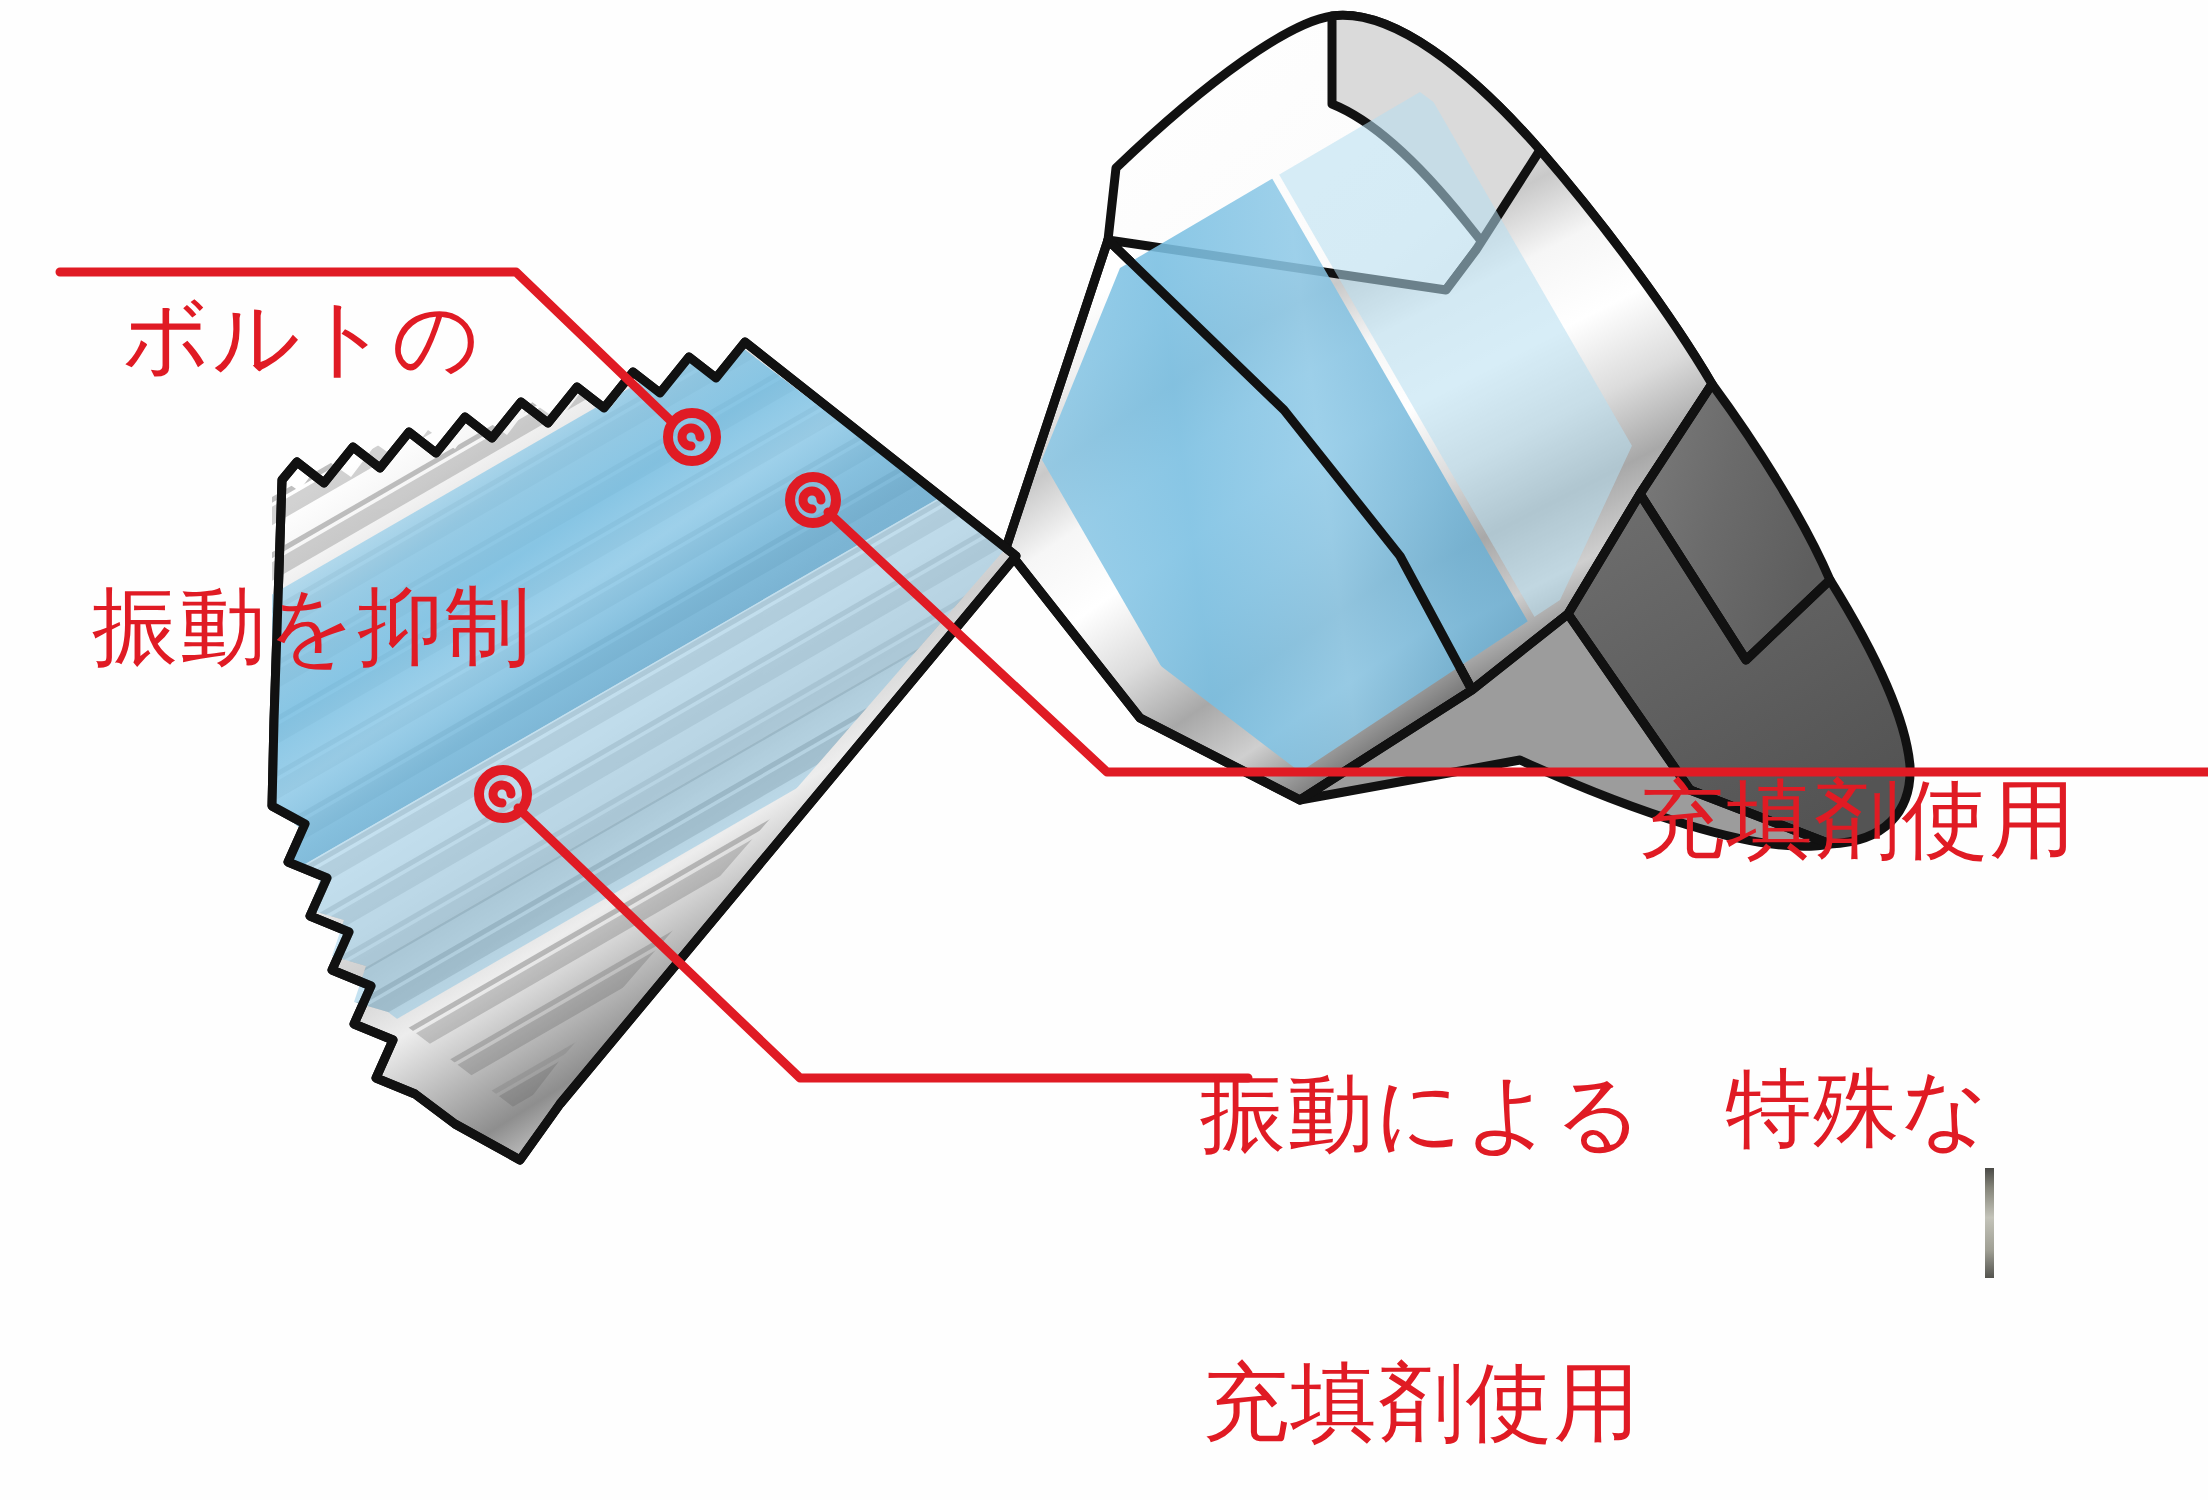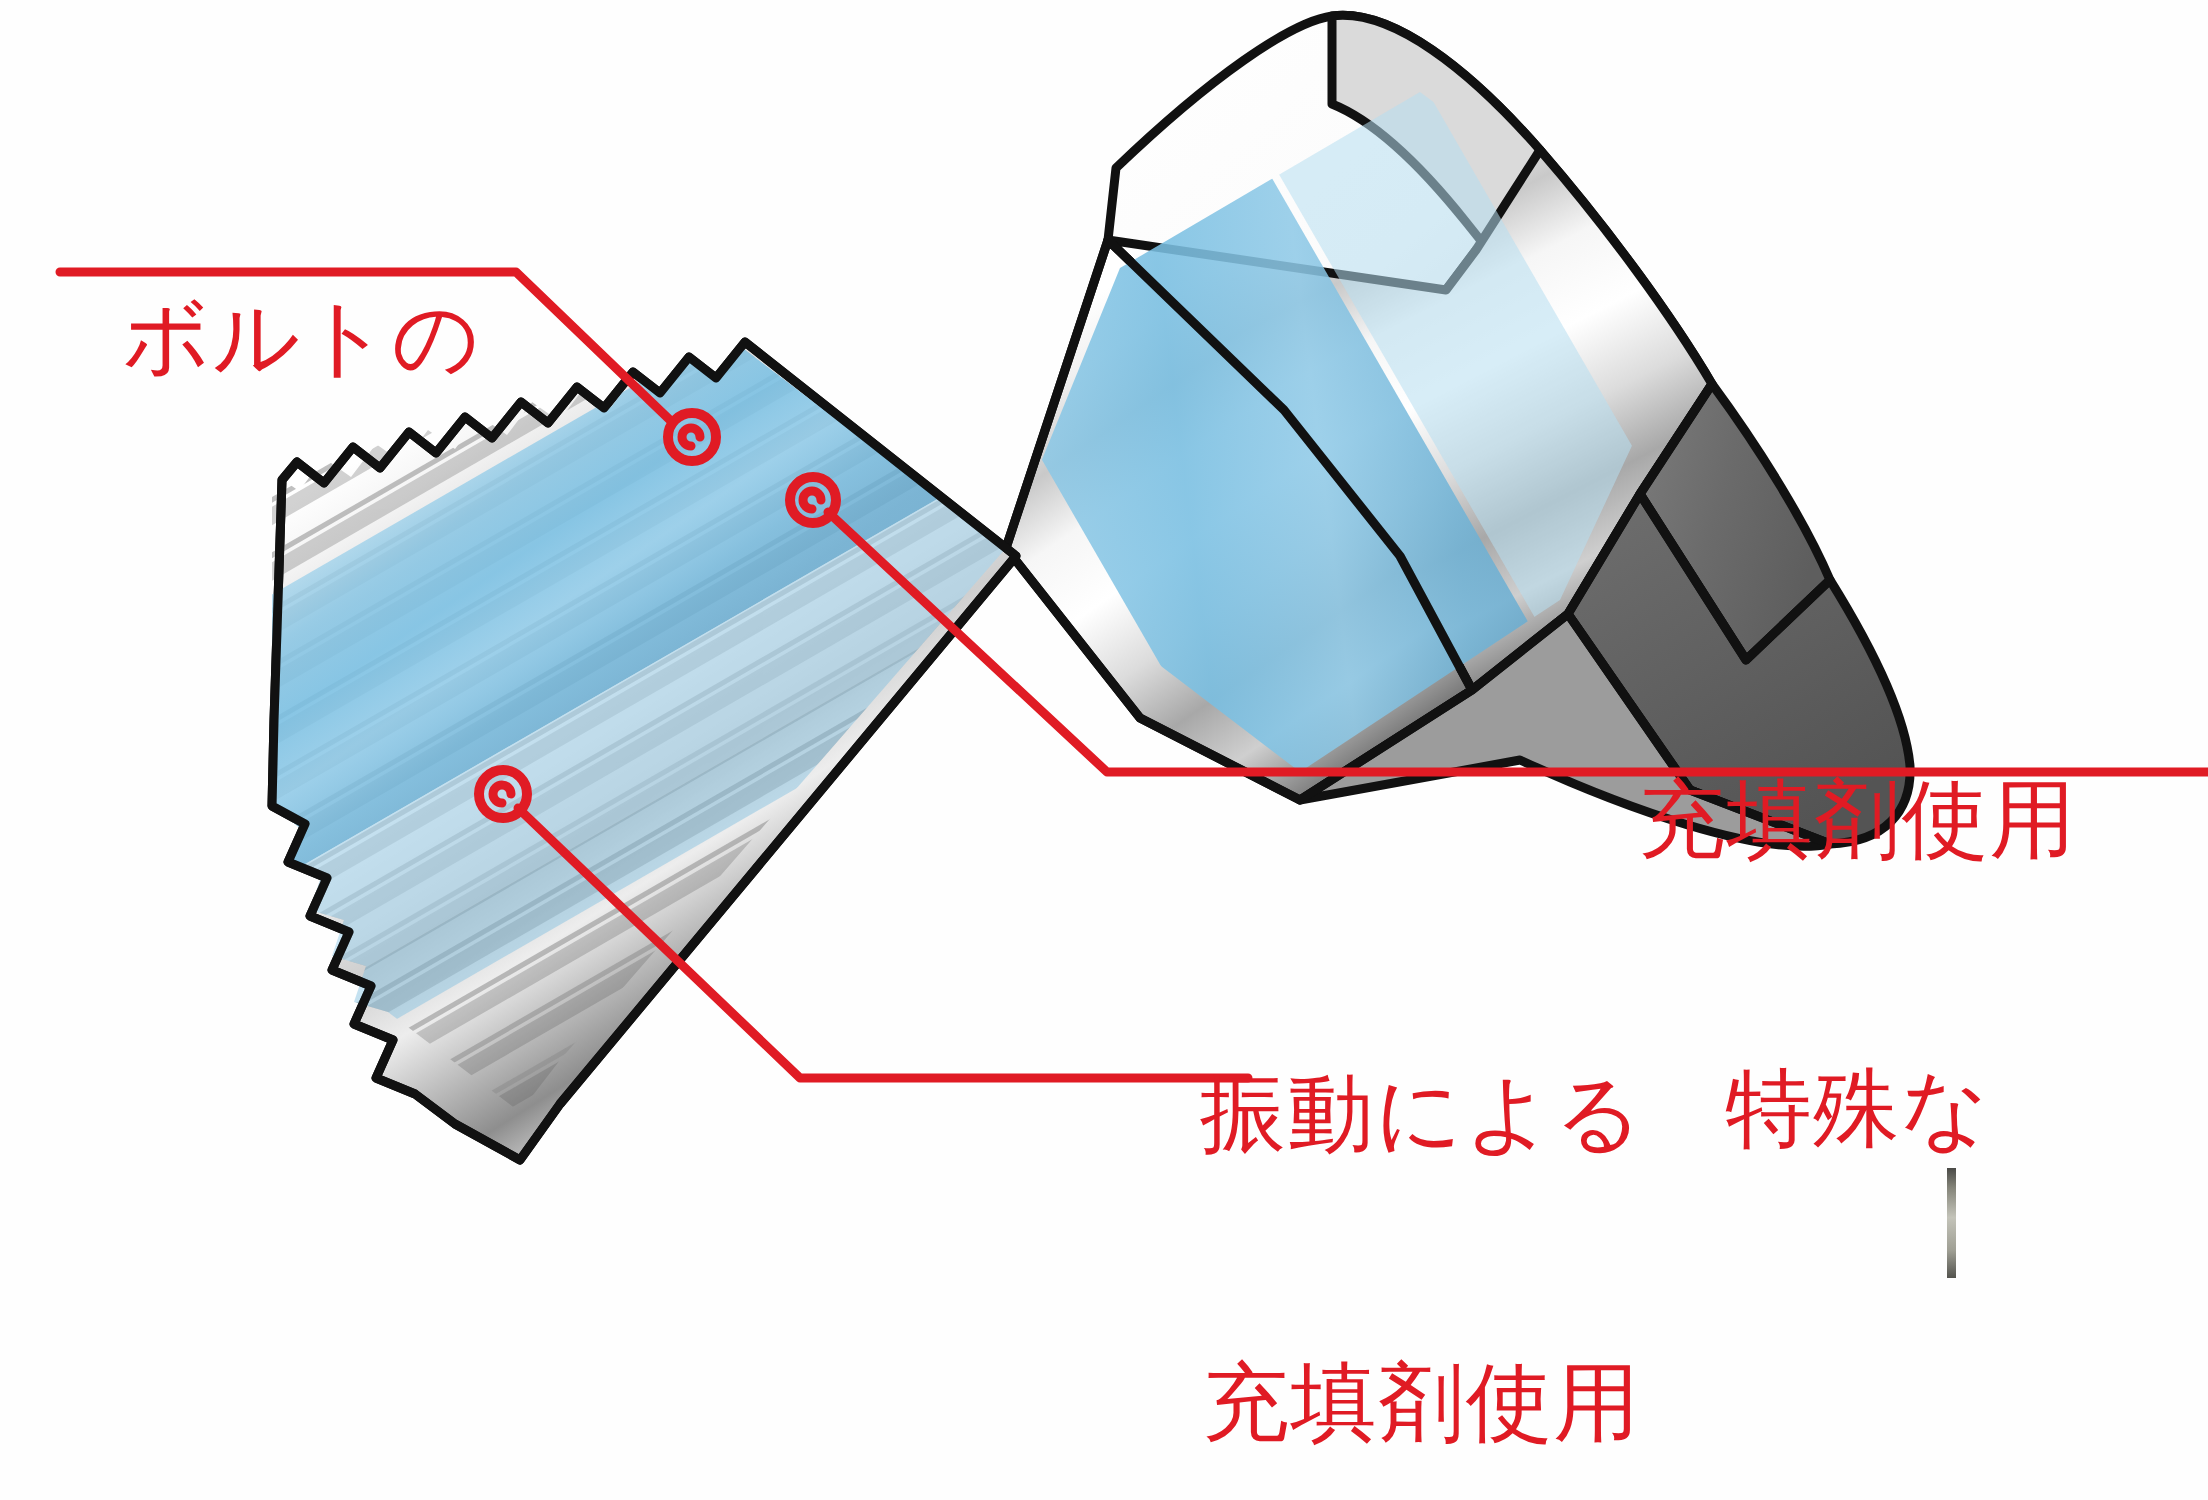--- a/index.html
+++ b/index.html
@@ -2,21 +2,21 @@
 <html lang="ja"><head>
 <meta charset="utf-8">
 <title>Bolt Diagram</title>
 <style>
   html,body{margin:0;padding:0;background:#ffffff;}
   body{
     width:2208px;height:1500px;position:relative;overflow:hidden;
     font-family:"Liberation Sans","DejaVu Sans",sans-serif;
     background:#fefefe;
   }
-  #stage{position:absolute;inset:0;width:1956px;height:1500px;}
+  #stage{position:absolute;inset:0;width:1956px;height:1500px;padding-left:38px;}
   svg#scene{position:absolute;left:0;top:0;width:2208px;height:1500px;display:block;}
 
   .callout-text{
     position:absolute;
     color:#e01b24;
     font-family:"DejaVu Sans","Liberation Sans",sans-serif;
     font-weight:400;
     line-height:1.12;
     white-space:pre;
     letter-spacing:0.02em;
@@ -339,20 +339,21 @@
       </g>
       <g>
         <circle cx="503" cy="794" r="24" fill="none" stroke="#e01b24" stroke-width="10"></circle>
         <path d="M 511 794 a 9 9 0 1 0 -9 9" fill="none" stroke="#e01b24" stroke-width="9" stroke-linecap="round"></path>
       </g>
     </g>
   </svg>
 
   <div class="callout-text" id="label-suppress">
     <span class="callout-line">ボルトの</span>
+    <span class="callout-line">振動を抑制</span>
   </div>
 
   <div class="callout-text" id="label-filler">
     <span class="callout-line">充填剤使用</span>
     <span class="callout-line">特殊な</span>
   </div>
 
   <div class="callout-text" id="label-noise">
     <span class="callout-line">振動による</span>
     <span class="callout-line">充填剤使用</span>

